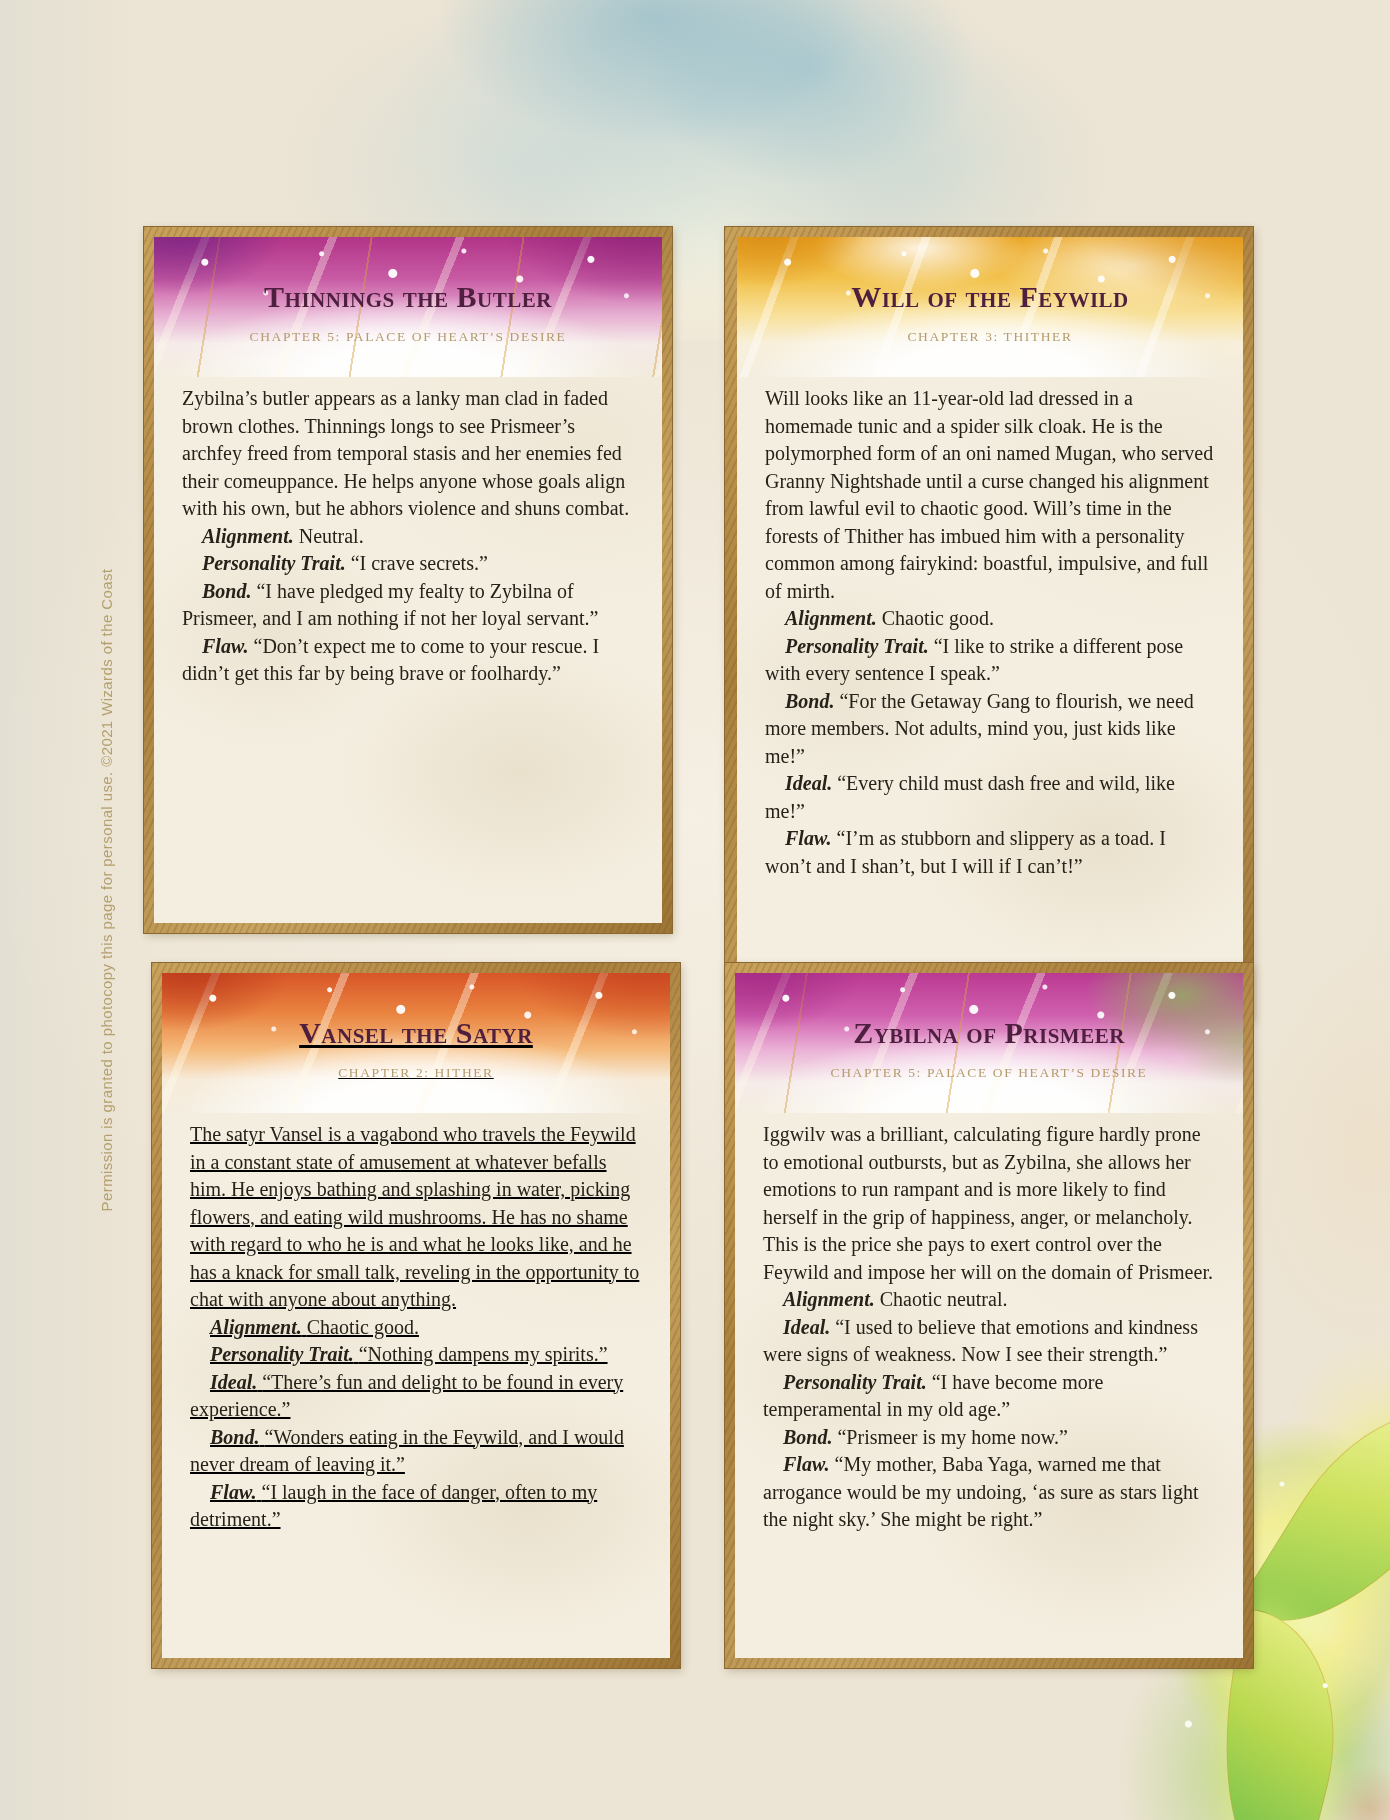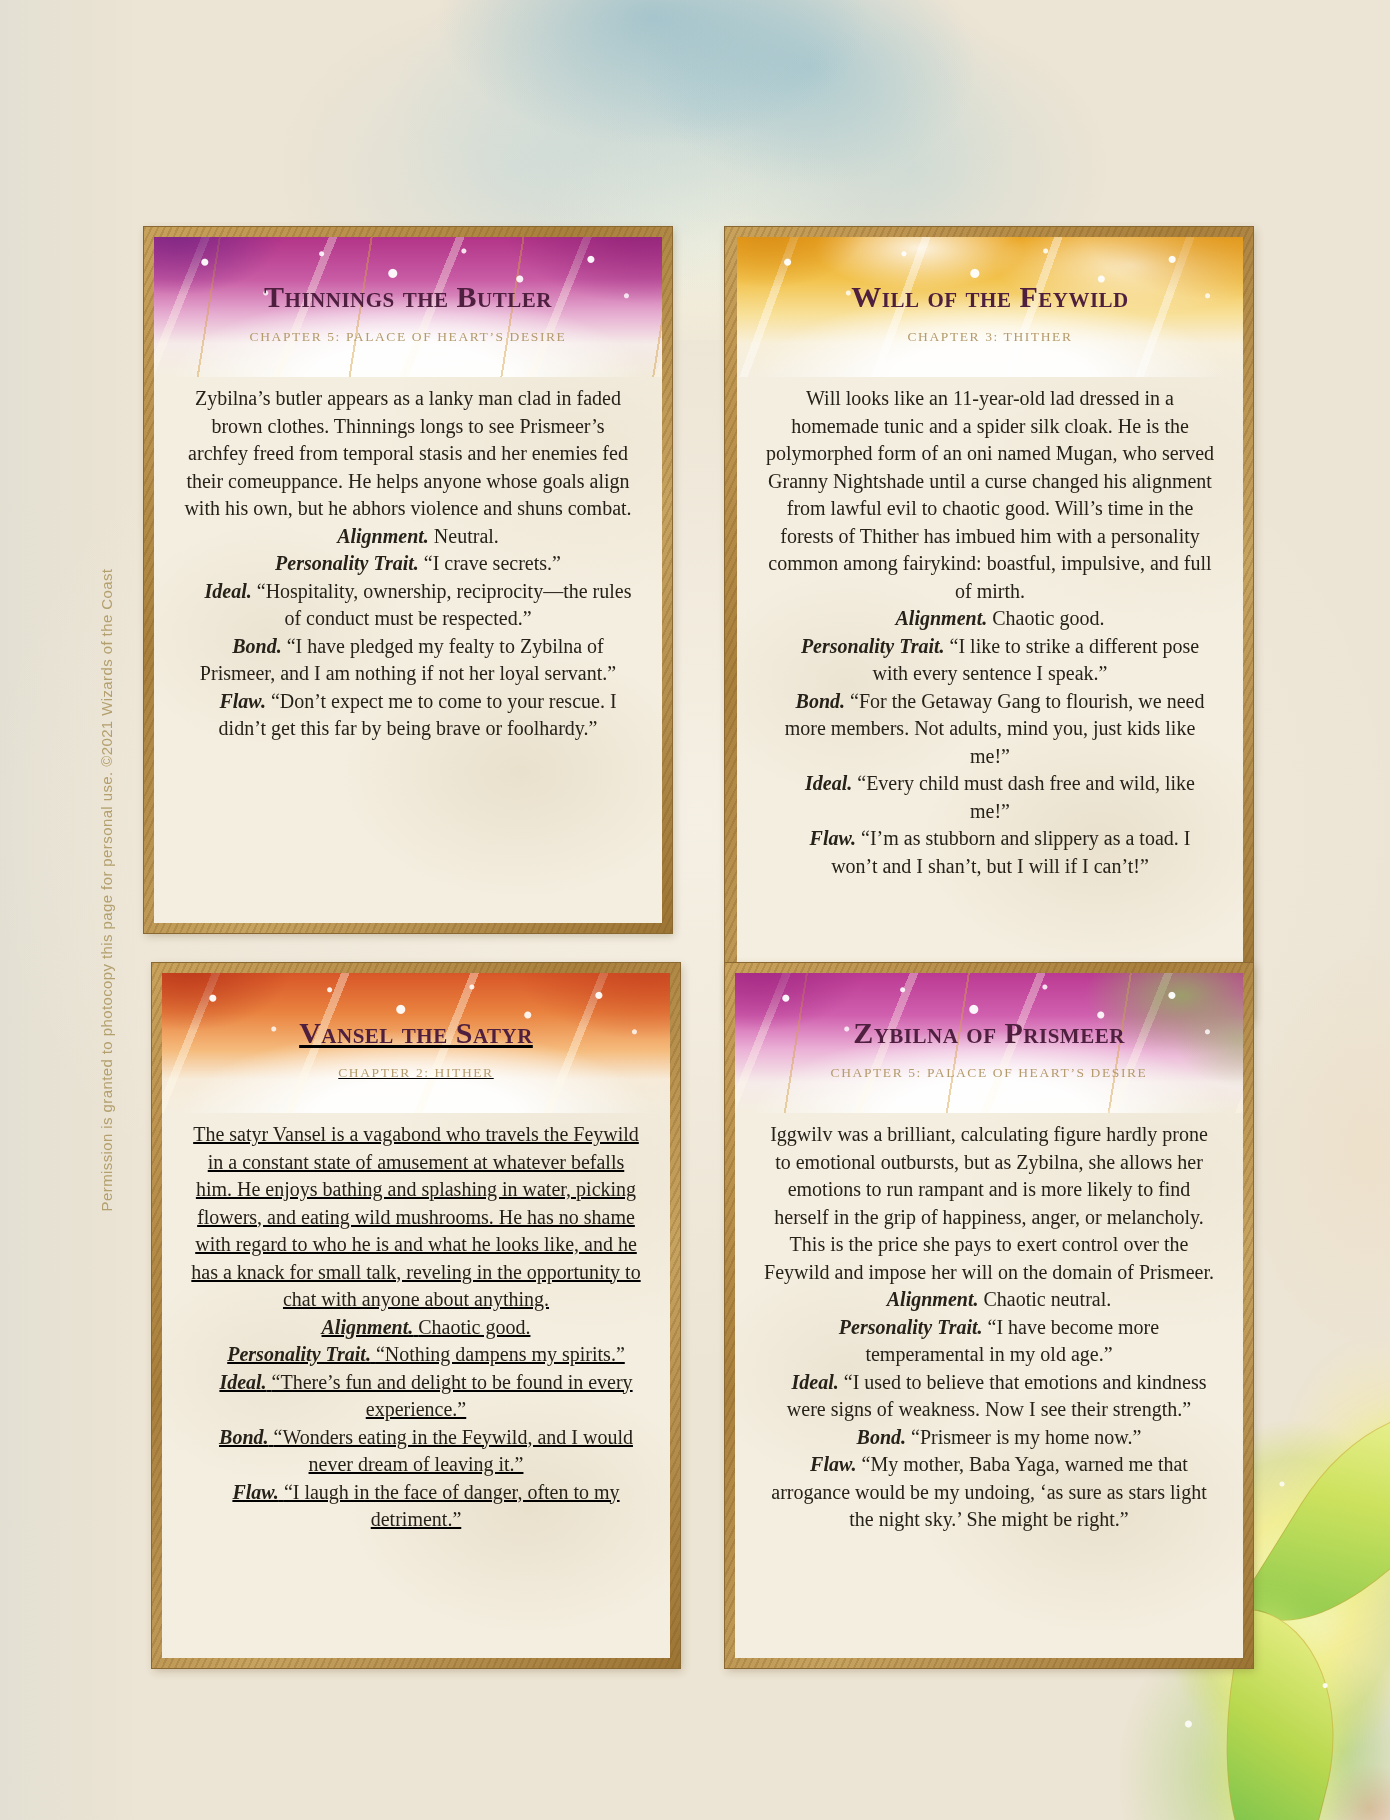--- a/index.html
+++ b/index.html
@@ -141,21 +141,21 @@
     font-variant:small-caps;letter-spacing:.5px;color:#4e1f3e;
   }
   .card-chapter{
     position:relative;z-index:2;margin-top:16px;
     font-size:13.5px;letter-spacing:1.6px;color:#b49b6d;
   }
   .card-body{
     position:relative;padding:8px 28px 0;
     font-size:20px;line-height:27.5px;color:#262219;
   }
-  .card-body p{margin:0;text-align:center;}
+  .card-body p{margin:0;}
   .trait{text-indent:20px;}
   .tl{font-weight:700;font-style:italic;}
 </style>
 </head>
 <body>
 
 <div id="page">
 
   <div id="deco-top" class="deco"></div>
   <div id="deco-right" class="deco"></div>
@@ -170,21 +170,20 @@
   <div class="card" style="left:144px;top:227px;width:528px;height:706px;">
     <div class="card-inner">
       <div class="band band-magenta">
         <div class="card-title">Thinnings the Butler</div>
         <div class="card-chapter">CHAPTER 5: PALACE OF HEART’S DESIRE</div>
       </div>
       <div class="card-body">
         <p class="desc">Zybilna’s butler appears as a lanky man clad in faded brown clothes. Thinnings longs to see Prismeer’s archfey freed from temporal stasis and her enemies fed their comeuppance. He helps anyone whose goals align with his own, but he abhors violence and shuns combat.</p>
         <p class="trait"><span class="tl">Alignment.</span> <span>Neutral.</span></p>
         <p class="trait"><span class="tl">Personality Trait.</span> <span>“I crave secrets.”</span></p>
-        <p class="trait"><span class="tl">Ideal.</span> <span>“Hospitality, ownership, reciprocity—the rules of conduct must be respected.”</span></p>
         <p class="trait"><span class="tl">Bond.</span> <span>“I have pledged my fealty to Zybilna of Prismeer, and I am nothing if not her loyal servant.”</span></p>
         <p class="trait"><span class="tl">Flaw.</span> <span>“Don’t expect me to come to your rescue. I didn’t get this far by being brave or foolhardy.”</span></p>
       </div>
     </div>
   </div>
 
   <div class="card" style="left:725px;top:227px;width:528px;height:792px;padding-left:12px;">
     <div class="card-inner">
       <div class="band band-gold">
         <div class="card-title">Will of the Feywild</div>
@@ -220,21 +219,21 @@
 
   <div class="card" style="left:725px;top:963px;width:528px;height:705px;">
     <div class="card-inner">
       <div class="band band-pink">
         <div class="card-title">Zybilna of Prismeer</div>
         <div class="card-chapter">CHAPTER 5: PALACE OF HEART’S DESIRE</div>
       </div>
       <div class="card-body">
         <p class="desc">Iggwilv was a brilliant, calculating figure hardly prone to emotional outbursts, but as Zybilna, she allows her emotions to run rampant and is more likely to find herself in the grip of happiness, anger, or melancholy. This is the price she pays to exert control over the Feywild and impose her will on the domain of Prismeer.</p>
         <p class="trait"><span class="tl">Alignment.</span> <span>Chaotic neutral.</span></p>
+        <p class="trait"><span class="tl">Ideal.</span> <span>“I used to believe that emotions and kindness were signs of weakness. Now I see their strength.”</span></p>
         <p class="trait"><span class="tl">Personality Trait.</span> <span>“I have become more temperamental in my old age.”</span></p>
-        <p class="trait"><span class="tl">Ideal.</span> <span>“I used to believe that emotions and kindness were signs of weakness. Now I see their strength.”</span></p>
         <p class="trait"><span class="tl">Bond.</span> <span>“Prismeer is my home now.”</span></p>
         <p class="trait"><span class="tl">Flaw.</span> <span>“My mother, Baba Yaga, warned me that arrogance would be my undoing, ‘as sure as stars light the night sky.’ She might be right.”</span></p>
       </div>
     </div>
   </div>
 
 </div>
 
 </body></html>

